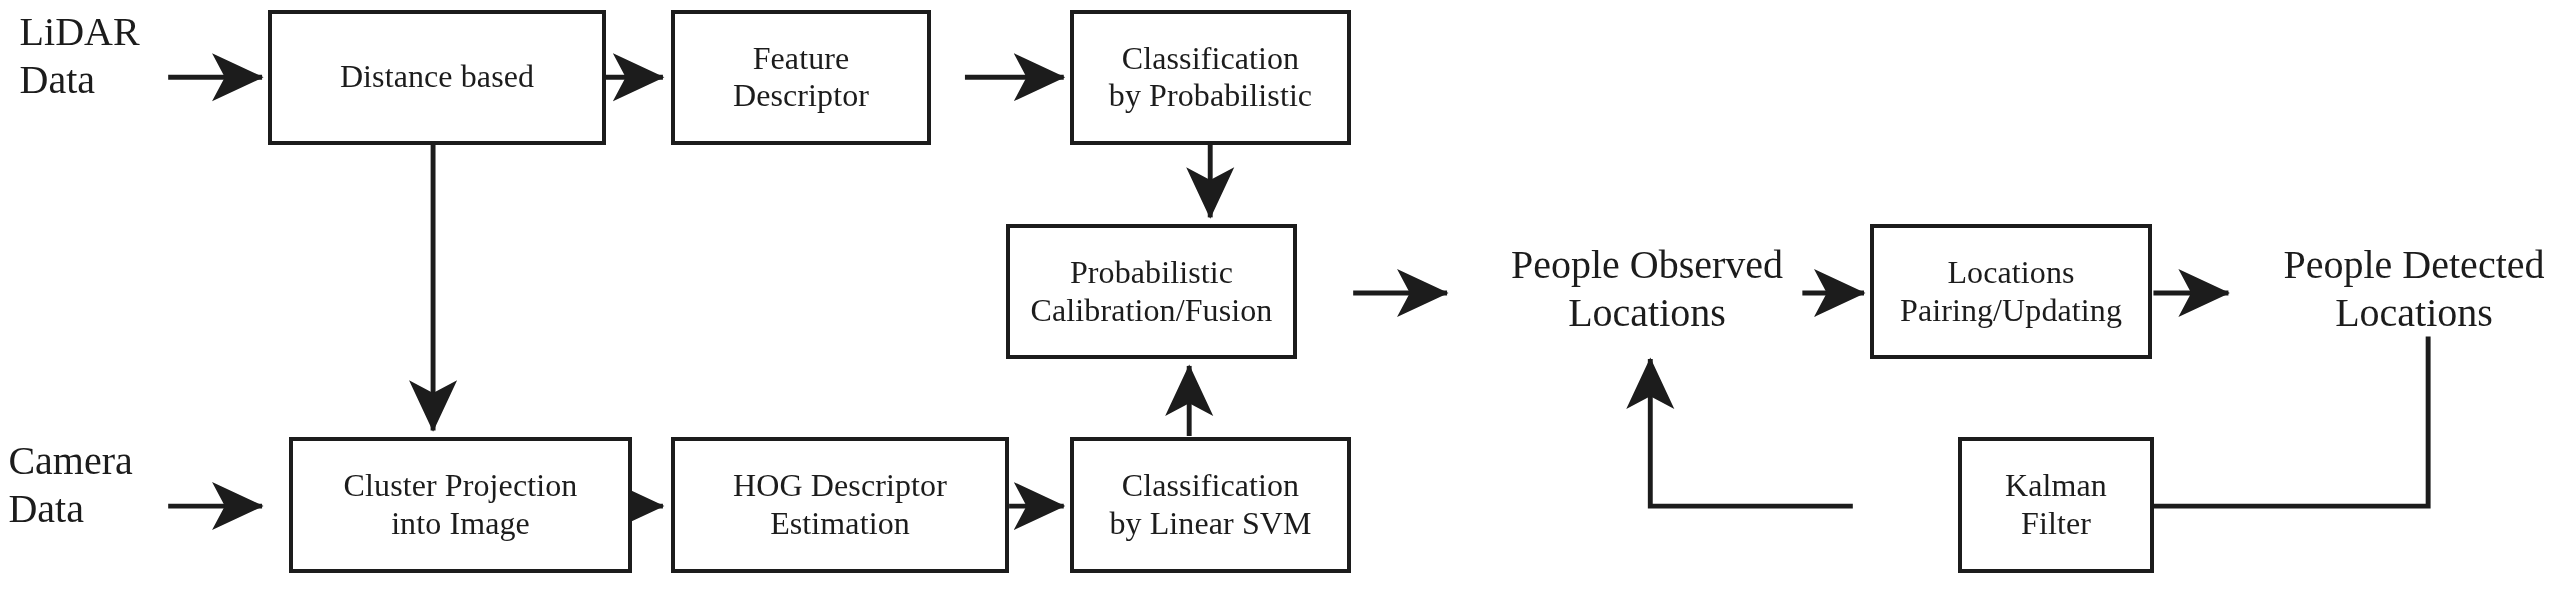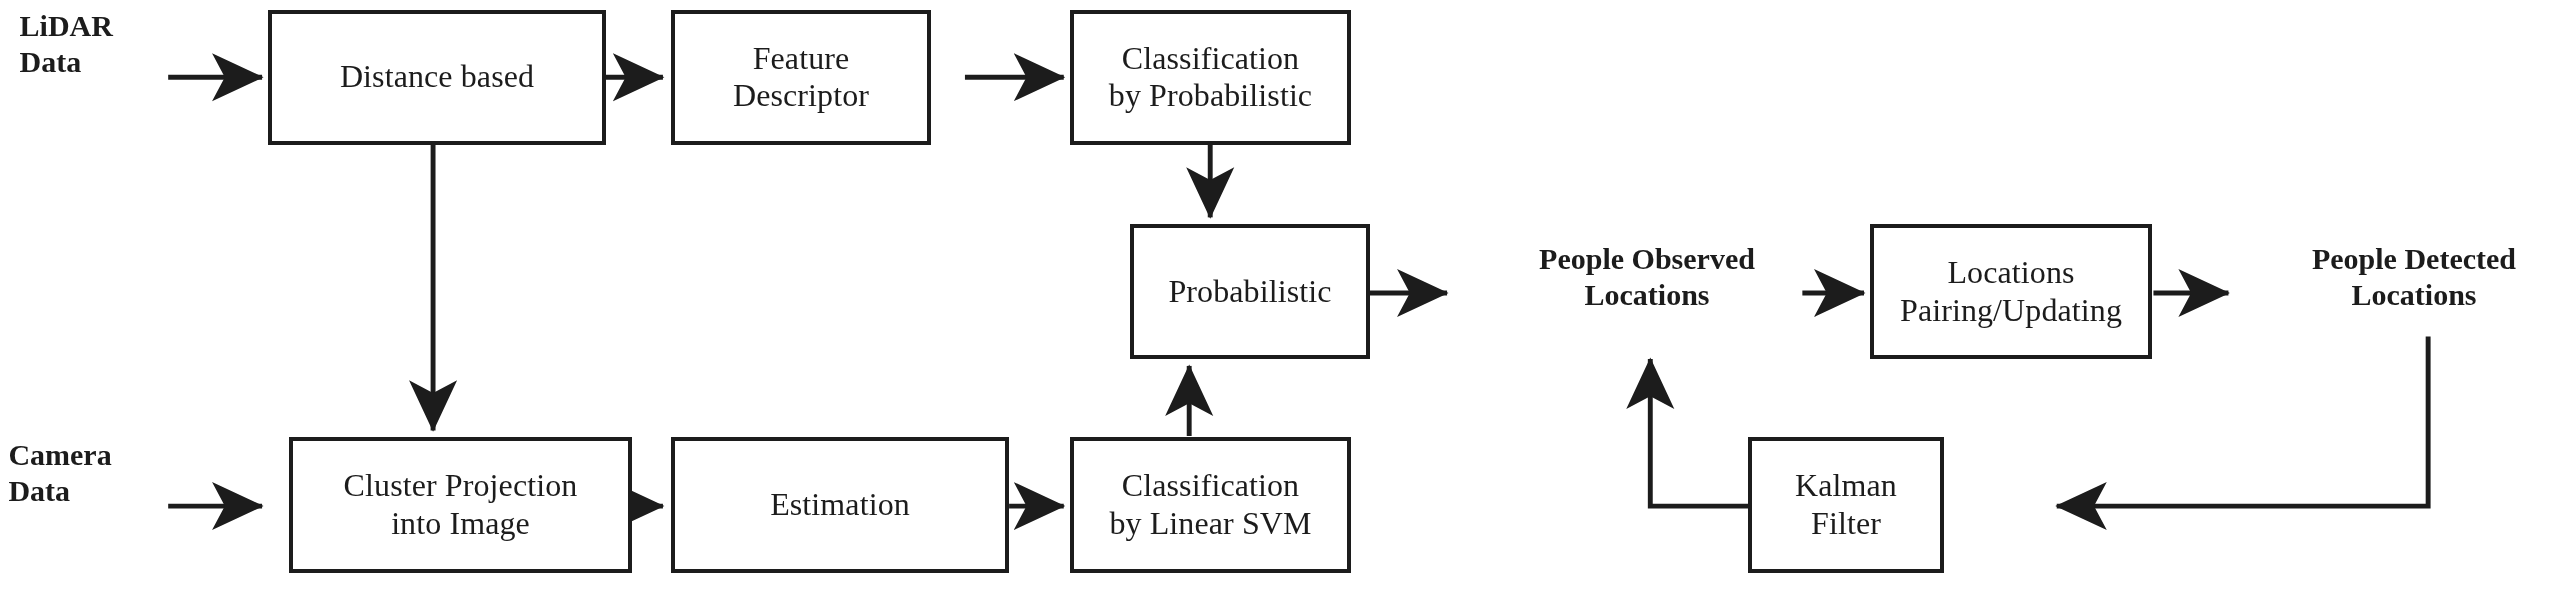--- a/index.html
+++ b/index.html
@@ -38,22 +38,22 @@
     font-weight: 400;
     letter-spacing: 0.1px;
   }
   .node-box .line {
     display: block;
     white-space: nowrap;
   }
   .free-label {
     position: absolute;
     text-align: center;
-    font-weight: 700;
-    font-size: 30px;
+    font-weight: 400;
+    font-size: 40px;
     line-height: 1.2;
     white-space: nowrap;
   }
   .free-label .line {
     display: block;
   }
   .label-left {
     text-align: left;
   }
 </style>
@@ -121,22 +121,23 @@
   <div class="node-box" style="left:671px; top:9.8px; width:260px; height:135px;">
     <span class="line">Feature</span>
     <span class="line">Descriptor</span>
   </div>
 
   <div class="node-box" style="left:1070px; top:9.8px; width:281px; height:135px;">
     <span class="line">Classification</span>
     <span class="line">by Probabilistic</span>
   </div>
 
-  <div class="node-box" style="left:1130px; top:224px; width:240px; height:135px;">
+  <div class="node-box" style="left:1006px; top:224px; width:291px; height:135px;">
     <span class="line">Probabilistic</span>
+    <span class="line">Calibration/Fusion</span>
   </div>
 
   <div class="free-label" style="left:1486px; top:241px; width:322px;">
     <span class="line">People Observed</span>
     <span class="line">Locations</span>
   </div>
 
   <div class="node-box" style="left:1870px; top:224px; width:282px; height:135px;">
     <span class="line">Locations</span>
     <span class="line">Pairing/Updating</span>
@@ -146,27 +147,28 @@
     <span class="line">People Detected</span>
     <span class="line">Locations</span>
   </div>
 
   <div class="node-box" style="left:268px; top:437px; width:343px; height:136px;margin-left:21px;">
     <span class="line">Cluster Projection</span>
     <span class="line">into Image</span>
   </div>
 
   <div class="node-box" style="left:671px; top:437px; width:338px; height:136px;">
+    <span class="line">HOG Descriptor</span>
     <span class="line">Estimation</span>
   </div>
 
   <div class="node-box" style="left:1070px; top:437px; width:281px; height:136px;">
     <span class="line">Classification</span>
     <span class="line">by Linear SVM</span>
   </div>
 
-  <div class="node-box" style="left:1748px; top:437px; width:196px; height:136px;">
+  <div class="node-box" style="left:1958px; top:437px; width:196px; height:136px;">
     <span class="line">Kalman</span>
     <span class="line">Filter</span>
   </div>
 
 </div>
 
 
 </body></html>

